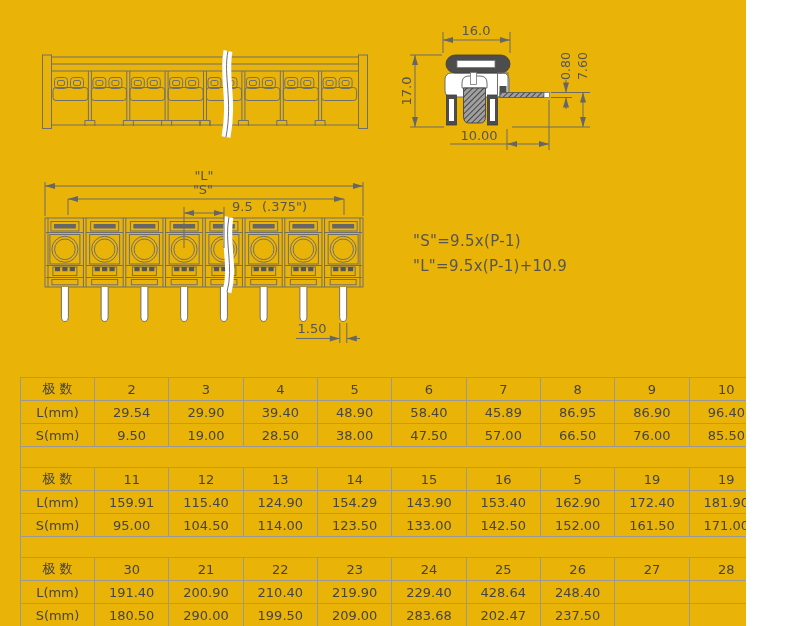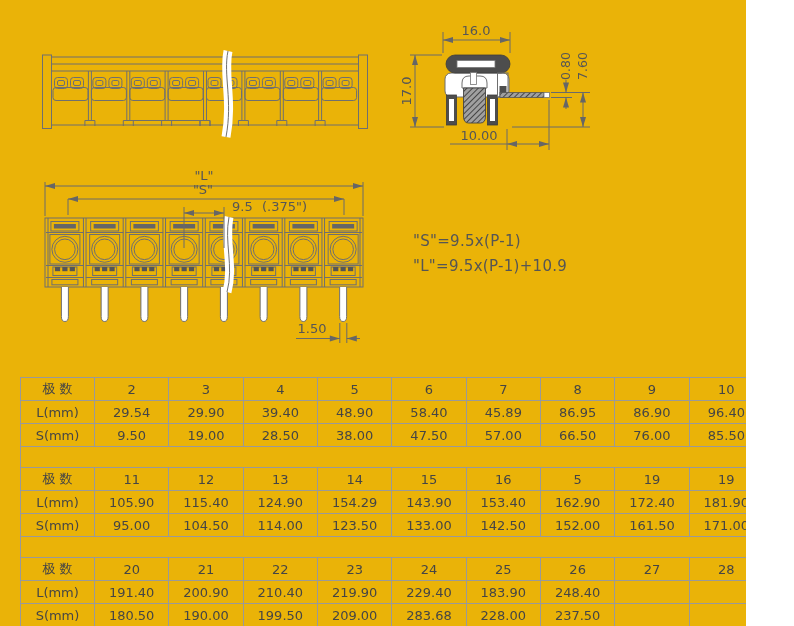--- a/index.html
+++ b/index.html
@@ -220,21 +220,21 @@
           <td>13</td>
           <td>14</td>
           <td>15</td>
           <td>16</td>
           <td>5</td>
           <td>19</td>
           <td>19</td>
         </tr>
         <tr>
           <td class="rowlabel">L(mm)</td>
-          <td>105.90</td>
+          <td>159.91</td>
           <td>115.40</td>
           <td>124.90</td>
           <td>154.29</td>
           <td>143.90</td>
           <td>153.40</td>
           <td>162.90</td>
           <td>172.40</td>
           <td>181.90</td>
         </tr>
         <tr>
@@ -247,50 +247,50 @@
           <td>142.50</td>
           <td>152.00</td>
           <td>161.50</td>
           <td>171.00</td>
         </tr>
         <tr class="spacer">
           <td colspan="10"></td>
         </tr>
         <tr>
           <td class="rowlabel">极 数</td>
-          <td>20</td>
+          <td>30</td>
           <td>21</td>
           <td>22</td>
           <td>23</td>
           <td>24</td>
           <td>25</td>
           <td>26</td>
           <td>27</td>
           <td>28</td>
         </tr>
         <tr>
           <td class="rowlabel">L(mm)</td>
           <td>191.40</td>
           <td>200.90</td>
           <td>210.40</td>
           <td>219.90</td>
           <td>229.40</td>
-          <td>183.90</td>
+          <td>428.64</td>
           <td>248.40</td>
           <td></td>
           <td></td>
         </tr>
         <tr>
           <td class="rowlabel">S(mm)</td>
           <td>180.50</td>
-          <td>190.00</td>
+          <td>290.00</td>
           <td>199.50</td>
           <td>209.00</td>
           <td>283.68</td>
-          <td>228.00</td>
+          <td>202.47</td>
           <td>237.50</td>
           <td></td>
           <td></td>
         </tr>
       </tbody>
   </table>
 
 </div>
 
 </body></html>

